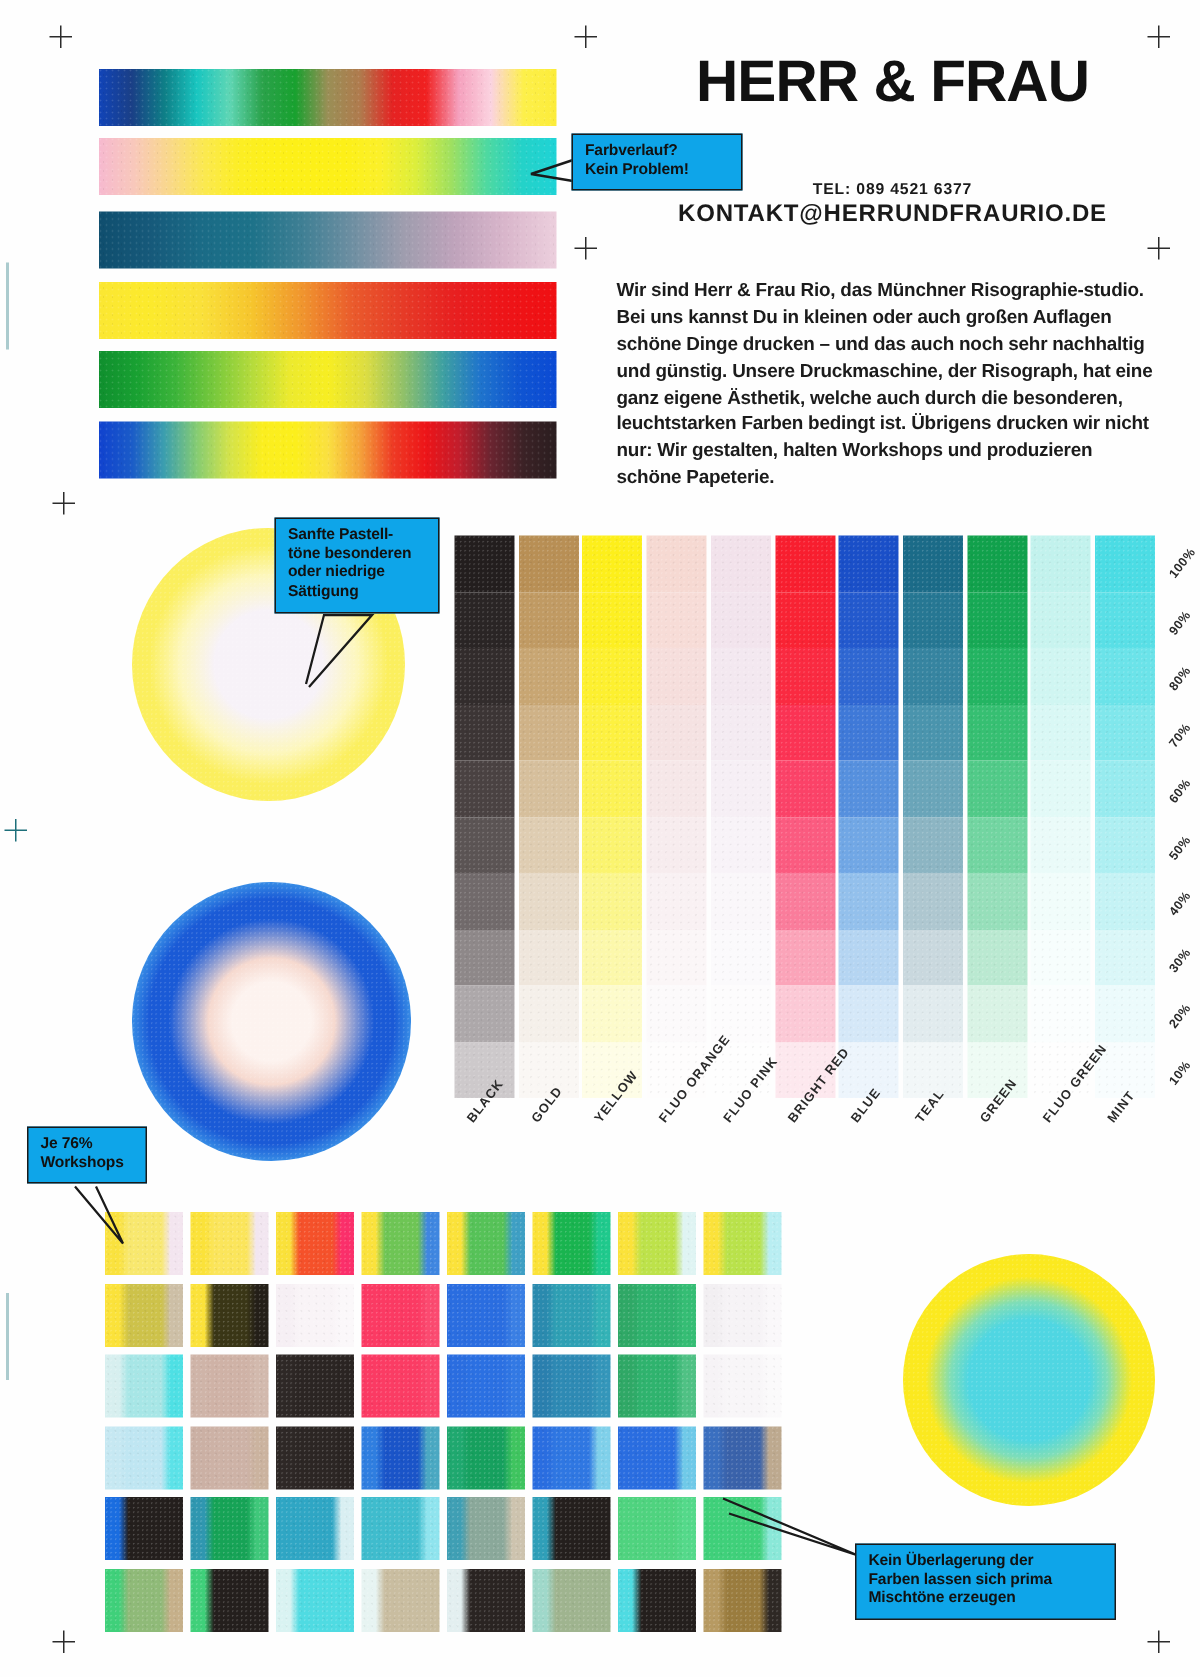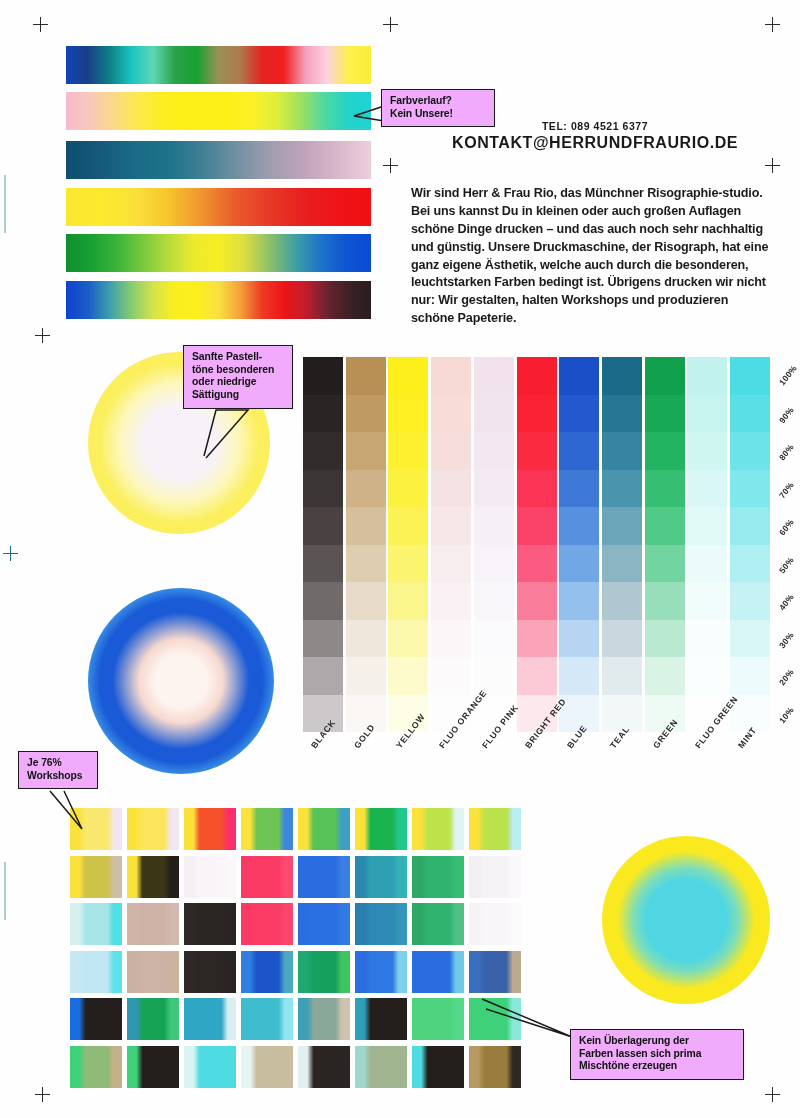--- a/index.html
+++ b/index.html
@@ -35,21 +35,21 @@
          letter-spacing:-0.15px;}
 
   
   .gbar{position:absolute;left:66px;width:305px;height:38px;}
   .gbar .noise{position:absolute;inset:0;opacity:.16;
     background-image:radial-gradient(circle at 1px 1px,rgba(255,255,255,.85) .6px,transparent .7px),
                      radial-gradient(circle at 3px 4px,rgba(0,0,0,.35) .5px,transparent .6px);
     background-size:4px 4px,6px 6px;pointer-events:none;}
 
   
-  .callout{position:absolute;border:1.5px solid #1a1a1a;background:#f0abfc;
+  .callout{position:absolute;border:1.5px solid #1a1a1a;background:#0ea5e9;
            padding:5px 8px 6px 8px;font-size:10.4px;line-height:1.22;
            font-weight:bold;color:#111;letter-spacing:-0.1px;z-index:40;}
   .leader{position:absolute;z-index:39;}
 
   
   #ramp{position:absolute;left:303px;top:357px;}
   .rampcol{position:absolute;top:0;width:40px;}
   .rampcell{width:100%;height:37.5px;position:relative;}
   .rampcell .noise{position:absolute;inset:0;opacity:.2;
     background-image:radial-gradient(circle at 1px 1px,rgba(255,255,255,.9) .6px,transparent .7px),
@@ -87,20 +87,21 @@
   <div class="regmark" style="left:765px;top:158px;"></div>
   <div class="regmark" style="left:35px;top:328px;"></div>
   <div class="regmark teal" style="left:3px;top:546px;"></div>
   <div class="regmark" style="left:35px;top:1087px;"></div>
   <div class="regmark" style="left:765px;top:1087px;"></div>
   <div class="edgebar" style="left:4px;top:175px;height:58px;"></div>
   <div class="edgebar" style="left:4px;top:862px;height:58px;"></div>
 </div>
 
 <div id="brand">
+  <span>HERR &amp; FRAU</span>
 </div>
 <div id="tel">TEL: 089 4521 6377</div>
 <div id="mail">KONTAKT@HERRUNDFRAURIO.DE</div>
 <div id="intro">Wir sind Herr &amp; Frau Rio, das Münchner Risographie-studio. Bei uns kannst Du in kleinen oder auch großen Auflagen schöne Dinge drucken – und das auch noch sehr nachhaltig und günstig. Unsere Druckmaschine, der Risograph, hat eine ganz eigene Ästhetik, welche auch durch die besonderen, leuchtstarken Farben bedingt ist. Übrigens drucken wir nicht nur: Wir gestalten, halten Workshops und produzieren schöne Papeterie.</div>
 
 <div id="gradient-bars">
     <div class="gbar" style="top: 46px; background: linear-gradient(90deg, rgb(17, 68, 184), rgb(26, 63, 134), rgb(14, 127, 135), rgb(25, 198, 192), rgb(95, 214, 180), rgb(42, 162, 74), rgb(24, 161, 47), rgb(154, 143, 86), rgb(176, 122, 77), rgb(229, 34, 34), rgb(240, 32, 32), rgb(245, 160, 189), rgb(251, 211, 224), rgb(253, 240, 74), rgb(252, 236, 58));">
       <div class="noise"></div>
     </div>
     <div class="gbar" style="top: 92px; background: linear-gradient(90deg, rgb(246, 185, 207), rgb(248, 200, 187), rgb(249, 216, 138), rgb(251, 233, 79), rgb(252, 238, 36), rgb(253, 240, 24), rgb(253, 240, 24), rgb(253, 240, 24), rgb(251, 240, 42), rgb(220, 238, 60), rgb(159, 224, 96), rgb(79, 217, 160), rgb(36, 210, 200), rgb(31, 211, 214));">
@@ -115,21 +116,21 @@
     <div class="gbar" style="top: 234px; background: linear-gradient(90deg, rgb(15, 143, 46), rgb(25, 161, 50), rgb(60, 180, 58), rgb(119, 200, 60), rgb(180, 219, 60), rgb(236, 234, 46), rgb(247, 238, 34), rgb(220, 221, 66), rgb(143, 192, 106), rgb(63, 161, 160), rgb(31, 116, 204), rgb(15, 85, 210), rgb(11, 74, 212));">
       <div class="noise"></div>
     </div>
     <div class="gbar" style="top: 281px; background: linear-gradient(90deg, rgb(16, 66, 207), rgb(26, 91, 200), rgb(60, 159, 174), rgb(134, 204, 114), rgb(212, 227, 74), rgb(251, 238, 31), rgb(252, 239, 28), rgb(250, 224, 64), rgb(244, 160, 58), rgb(238, 58, 36), rgb(237, 20, 24), rgb(194, 29, 44), rgb(106, 36, 48), rgb(59, 34, 38), rgb(42, 29, 31));">
       <div class="noise"></div>
     </div>
   </div>
 
 <div class="callout" style="left:381px;top:89px;width:96px;">
   <div>Farbverlauf?</div>
-  <div>Kein Unsere!</div>
+  <div>Kein Problem!</div>
 </div>
 <svg class="leader" style="left:352px;top:100px;width:40px;height:32px;">
   <polyline points="38,4 2,16 38,22" fill="none" stroke="#1a1a1a" stroke-width="1.6"></polyline>
 </svg>
 
 <div class="callout" style="left:183px;top:345px;width:92px;">
   <div>Sanfte Pastell-</div>
   <div>töne besonderen</div>
   <div>oder niedrige</div>
   <div>Sättigung</div>

